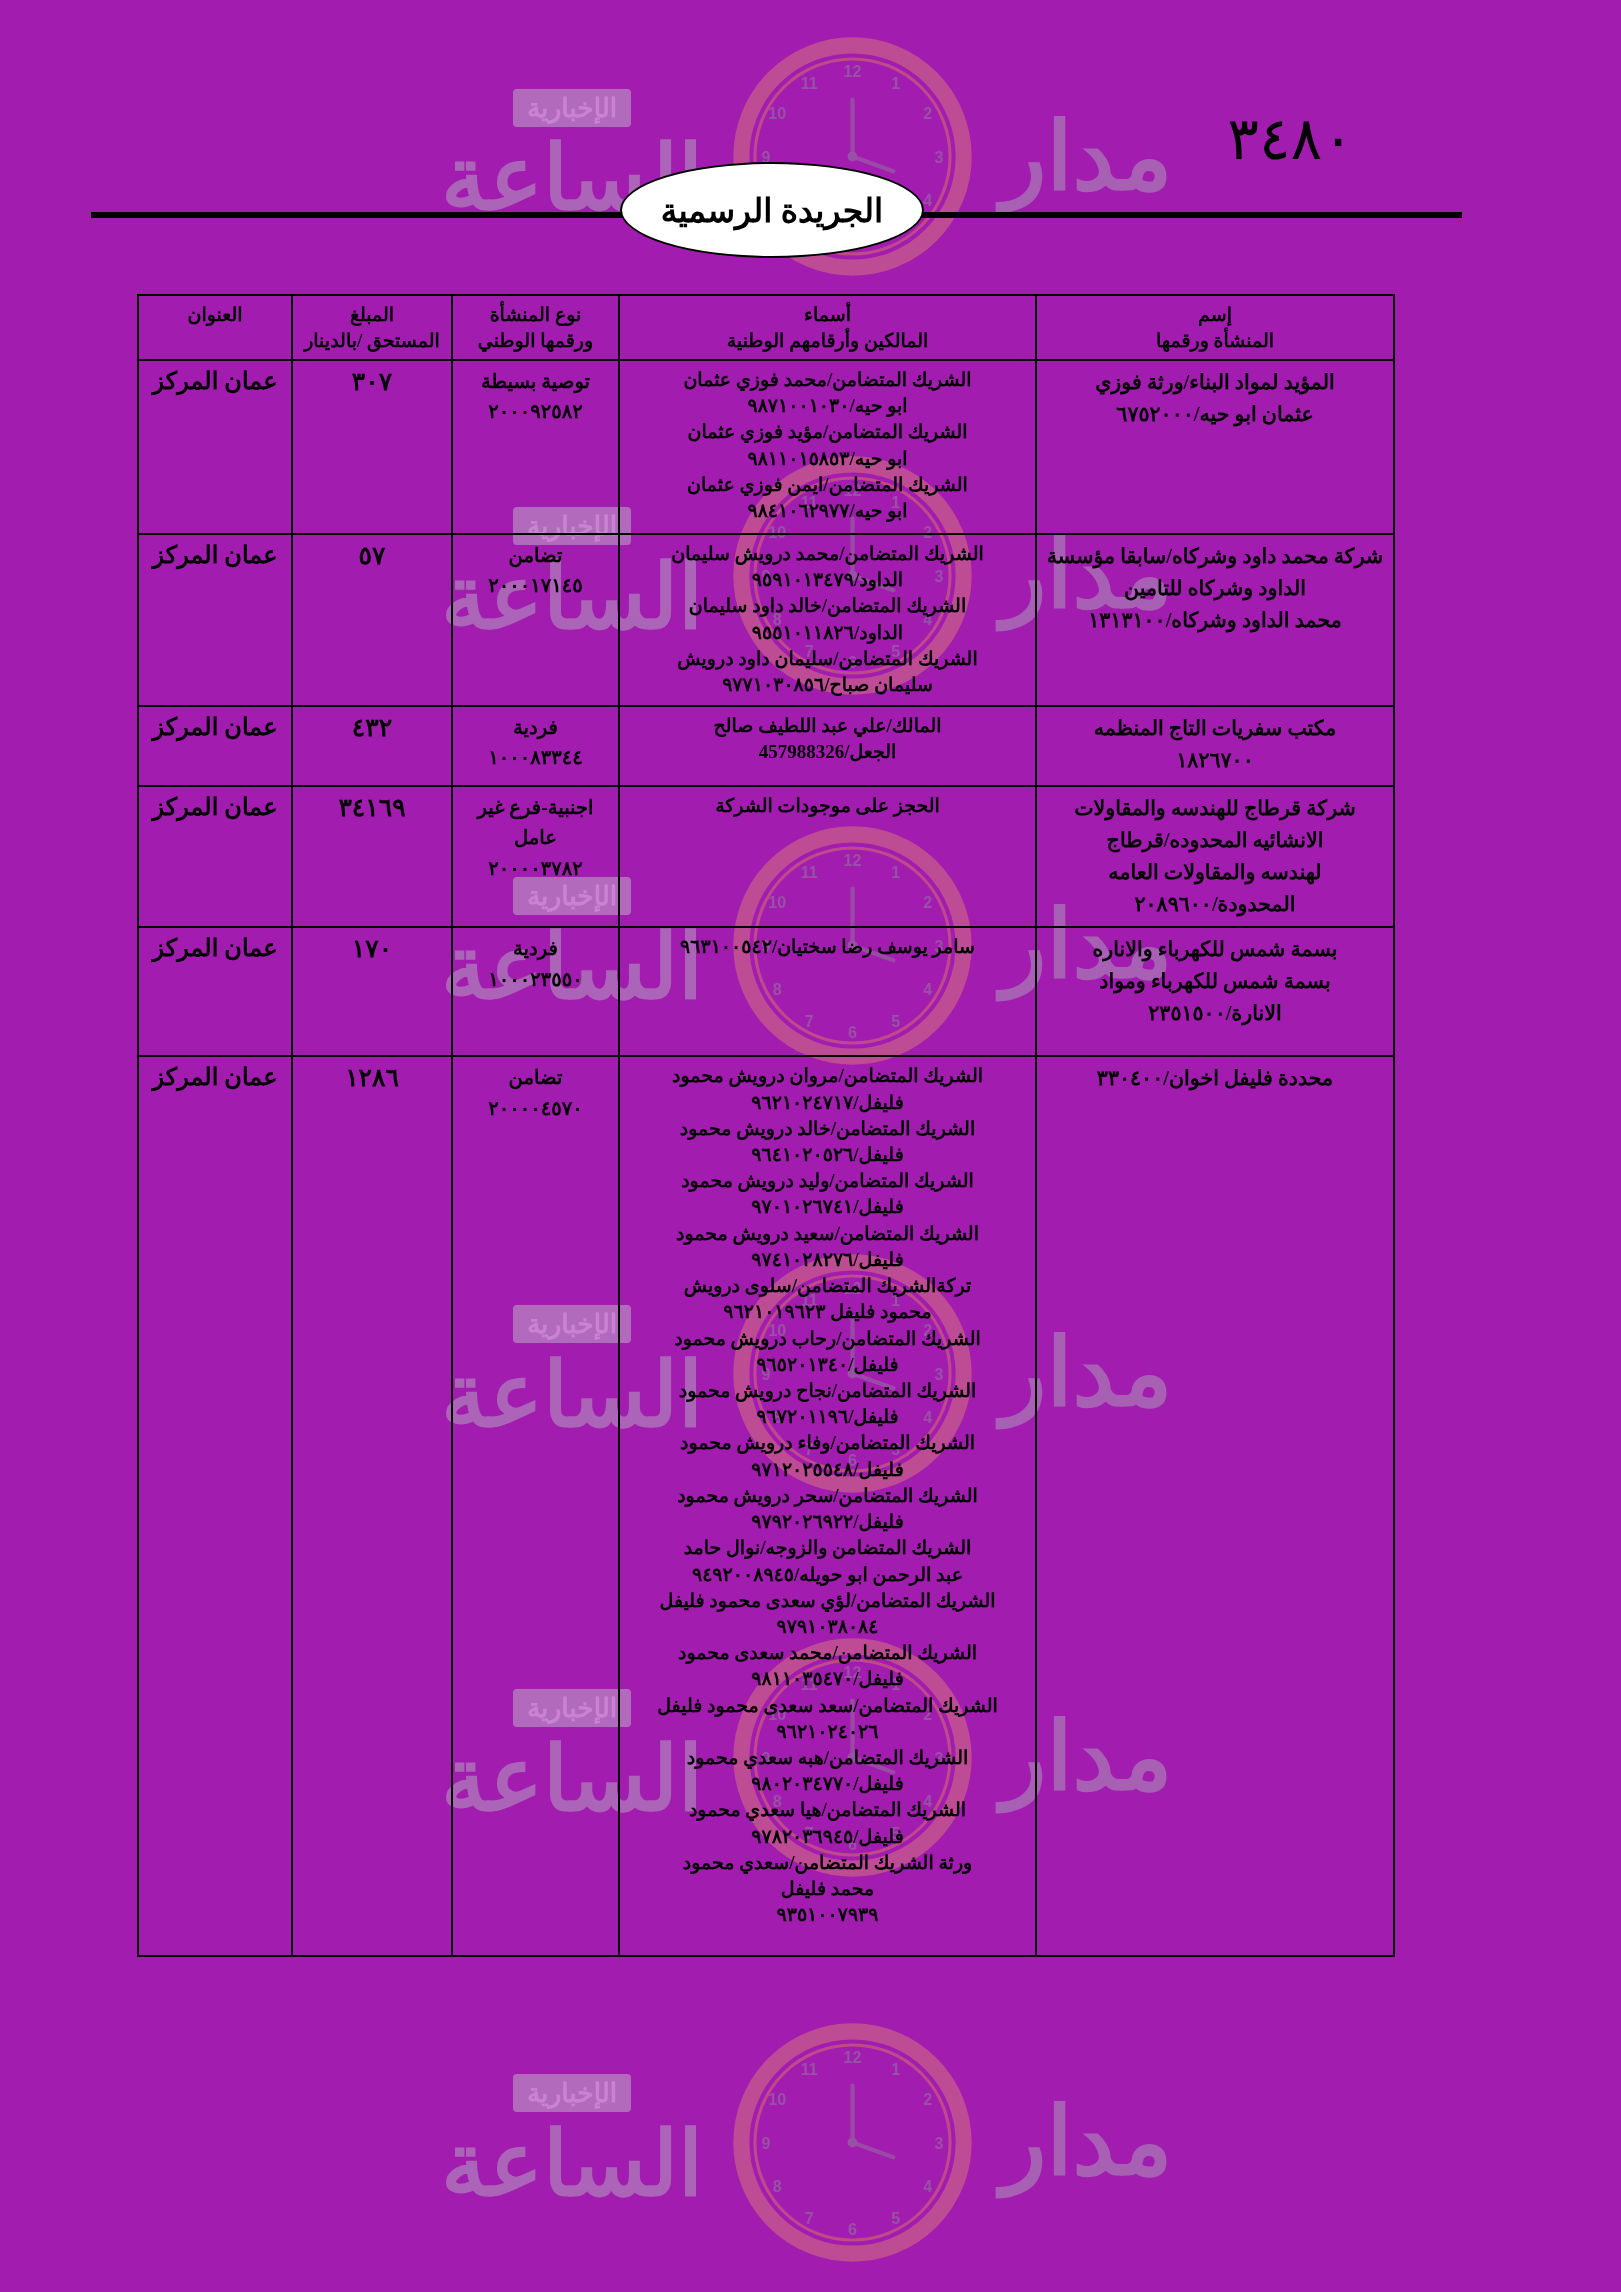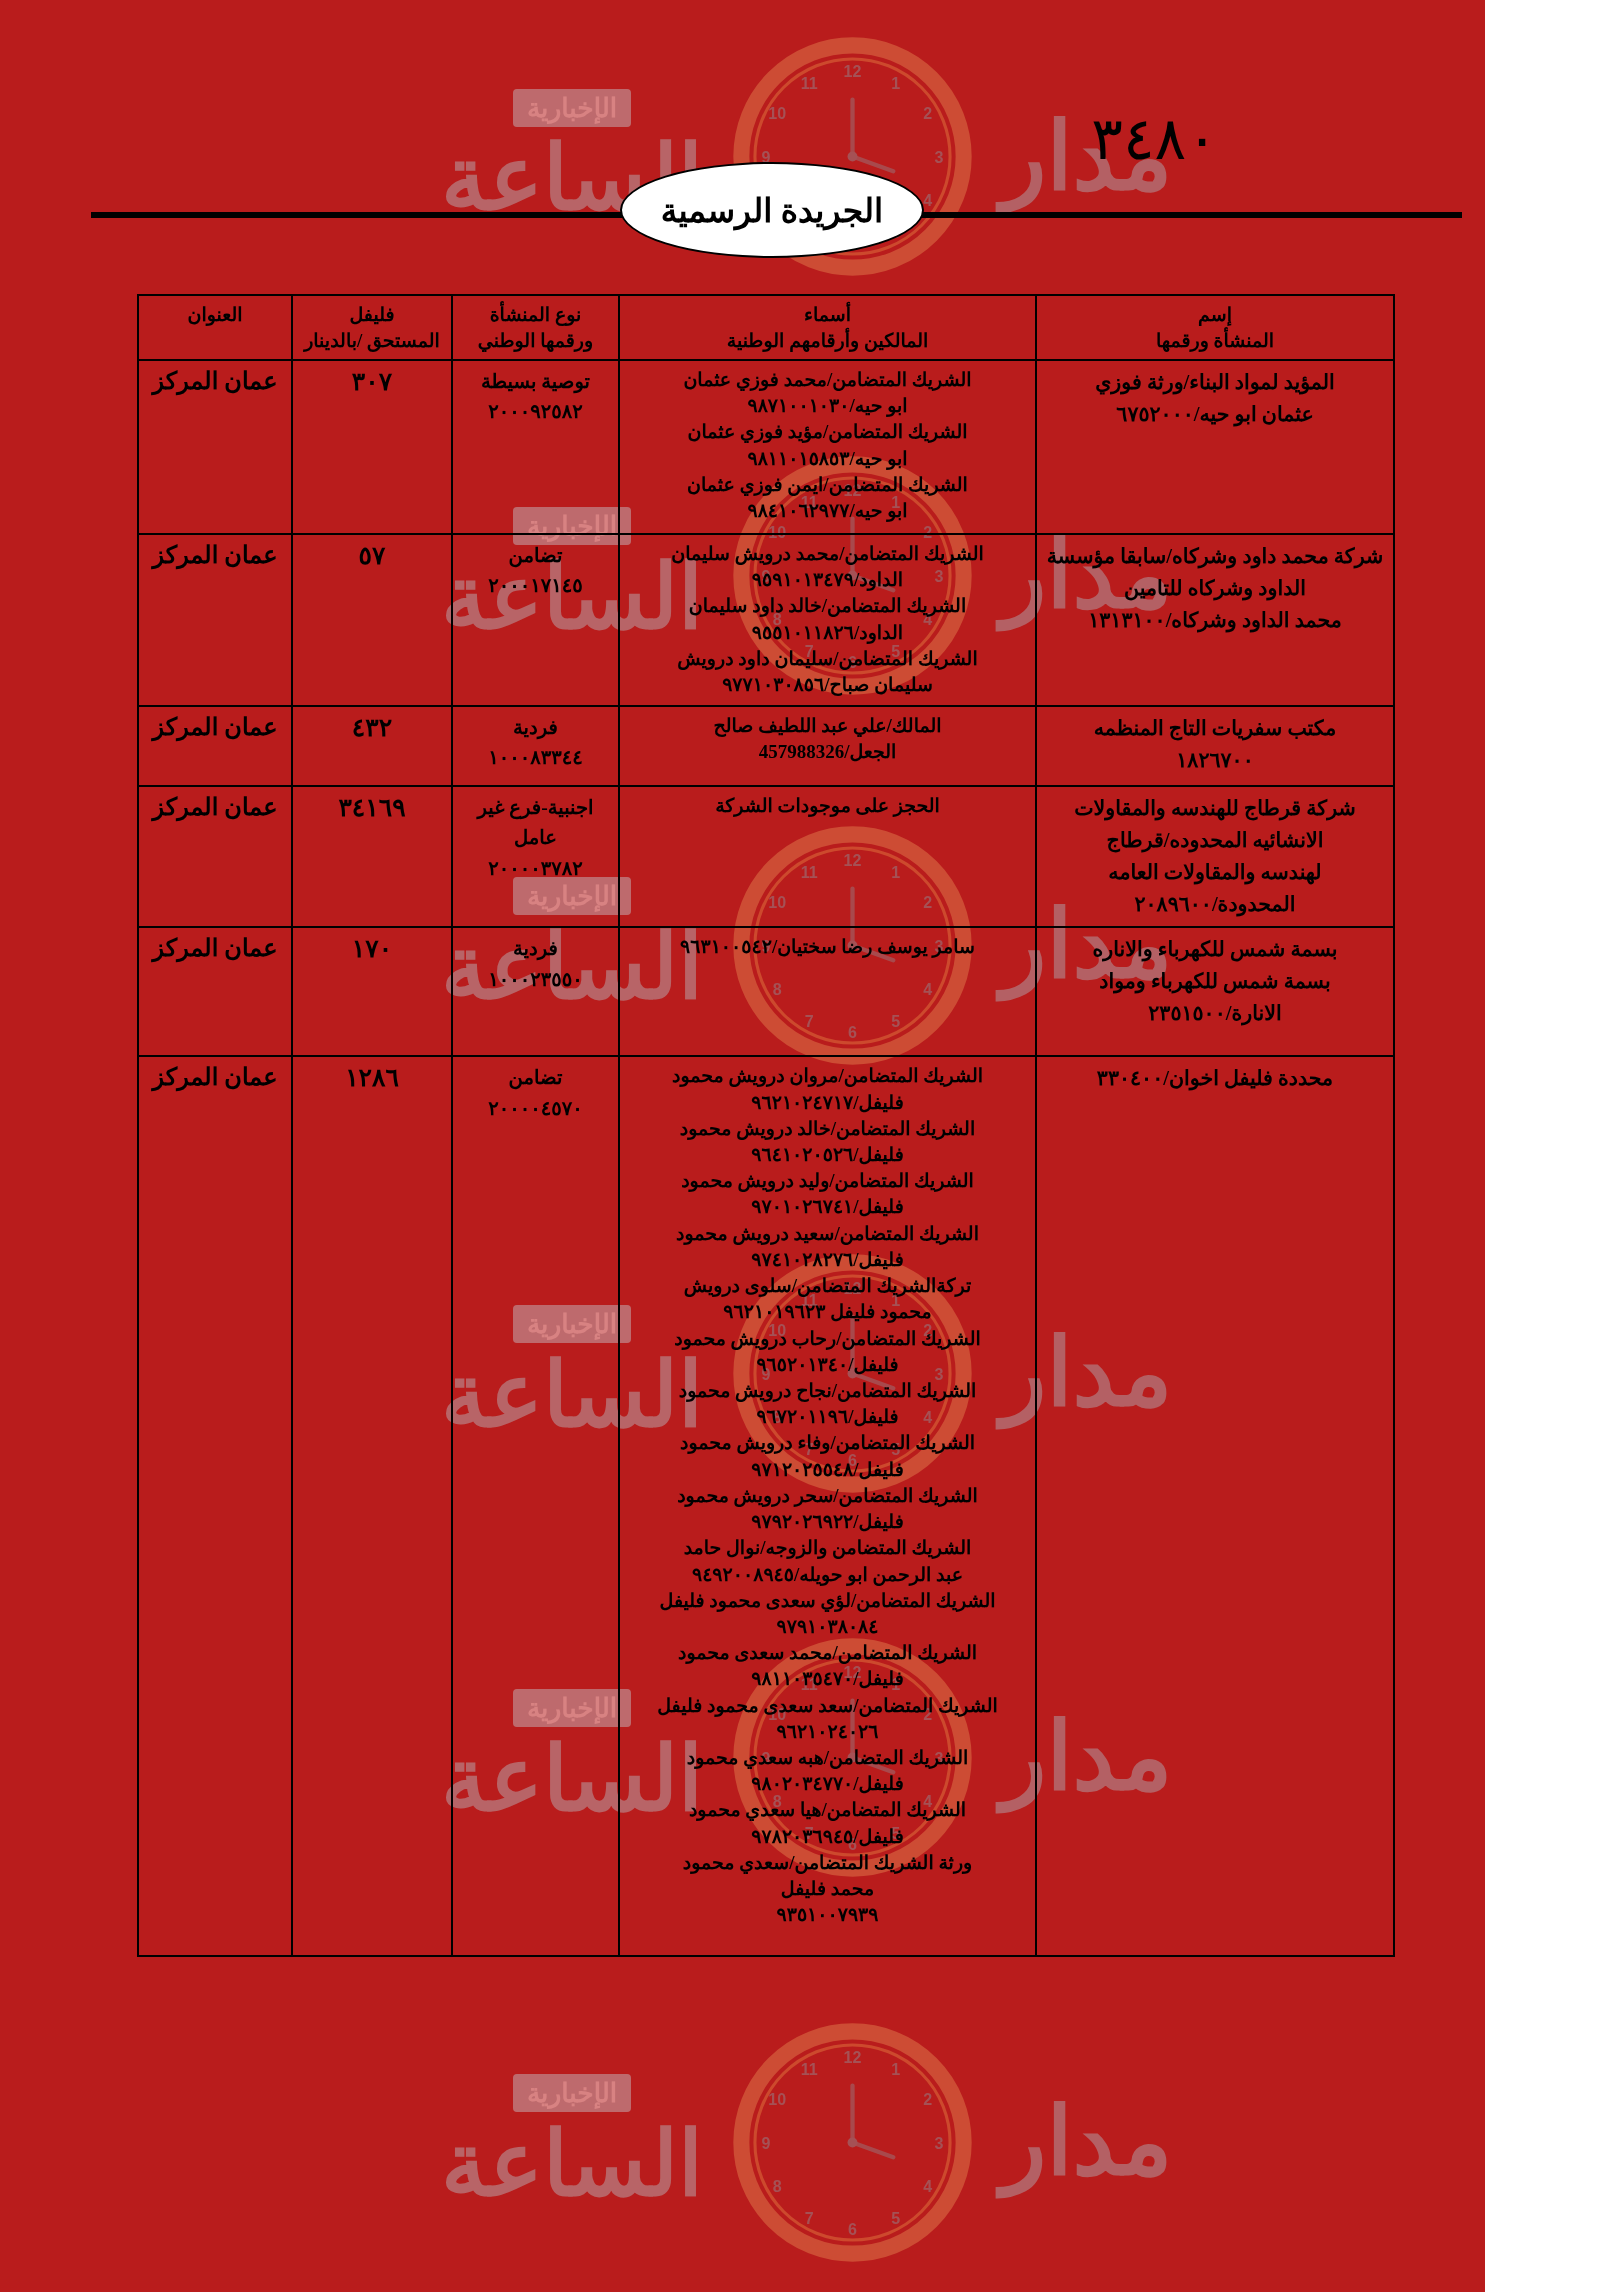--- a/index.html
+++ b/index.html
@@ -1,17 +1,17 @@
 <!DOCTYPE html>
 <html lang="ar"><head>
 <meta charset="utf-8">
 <style>
   html,body{margin:0;padding:0;background:#ffffff;}
   .page{
-    position:relative;width:1485px;height:2293px;background:#b91c1c;overflow:hidden;
+    position:relative;width:1621px;height:2293px;background:#a21caf;overflow:hidden;
     font-family:"Liberation Serif","DejaVu Serif",serif;direction:rtl;color:#000;
   }
   
   .watermark-layer{position:absolute;inset:0;z-index:1;pointer-events:none;}
   .wm-tile{
     position:absolute;left:441px;width:765px;height:274px;display:flex;
     align-items:center;gap:25.5px;opacity:.45;direction:ltr;
   }
   .wm-left{display:flex;flex-direction:column;align-items:center;gap:7.8px;}
   .wm-ikhbariya{
@@ -162,21 +162,21 @@
         <col style="width:154px">
     </colgroup>
     <thead>
       <tr style="height:57px">
         <th>إسم
 المنشأة ورقمها</th>
         <th>أسماء
 المالكين وأرقامهم الوطنية</th>
         <th>نوع المنشأة
 ورقمها الوطني</th>
-        <th>فليفل
+        <th>المبلغ
 المستحق /بالدينار</th>
         <th>العنوان</th>
       </tr>
     </thead>
     <tbody>
       <tr style="height:174px">
         <td class="name-cell">المؤيد لمواد البناء/ورثة فوزي
 عثمان ابو حيه/٦٧٥٢٠٠٠</td>
         <td class="owners-cell">الشريك المتضامن/محمد فوزي عثمان
 ابو حيه/٩٨٧١٠٠١٠٣٠

